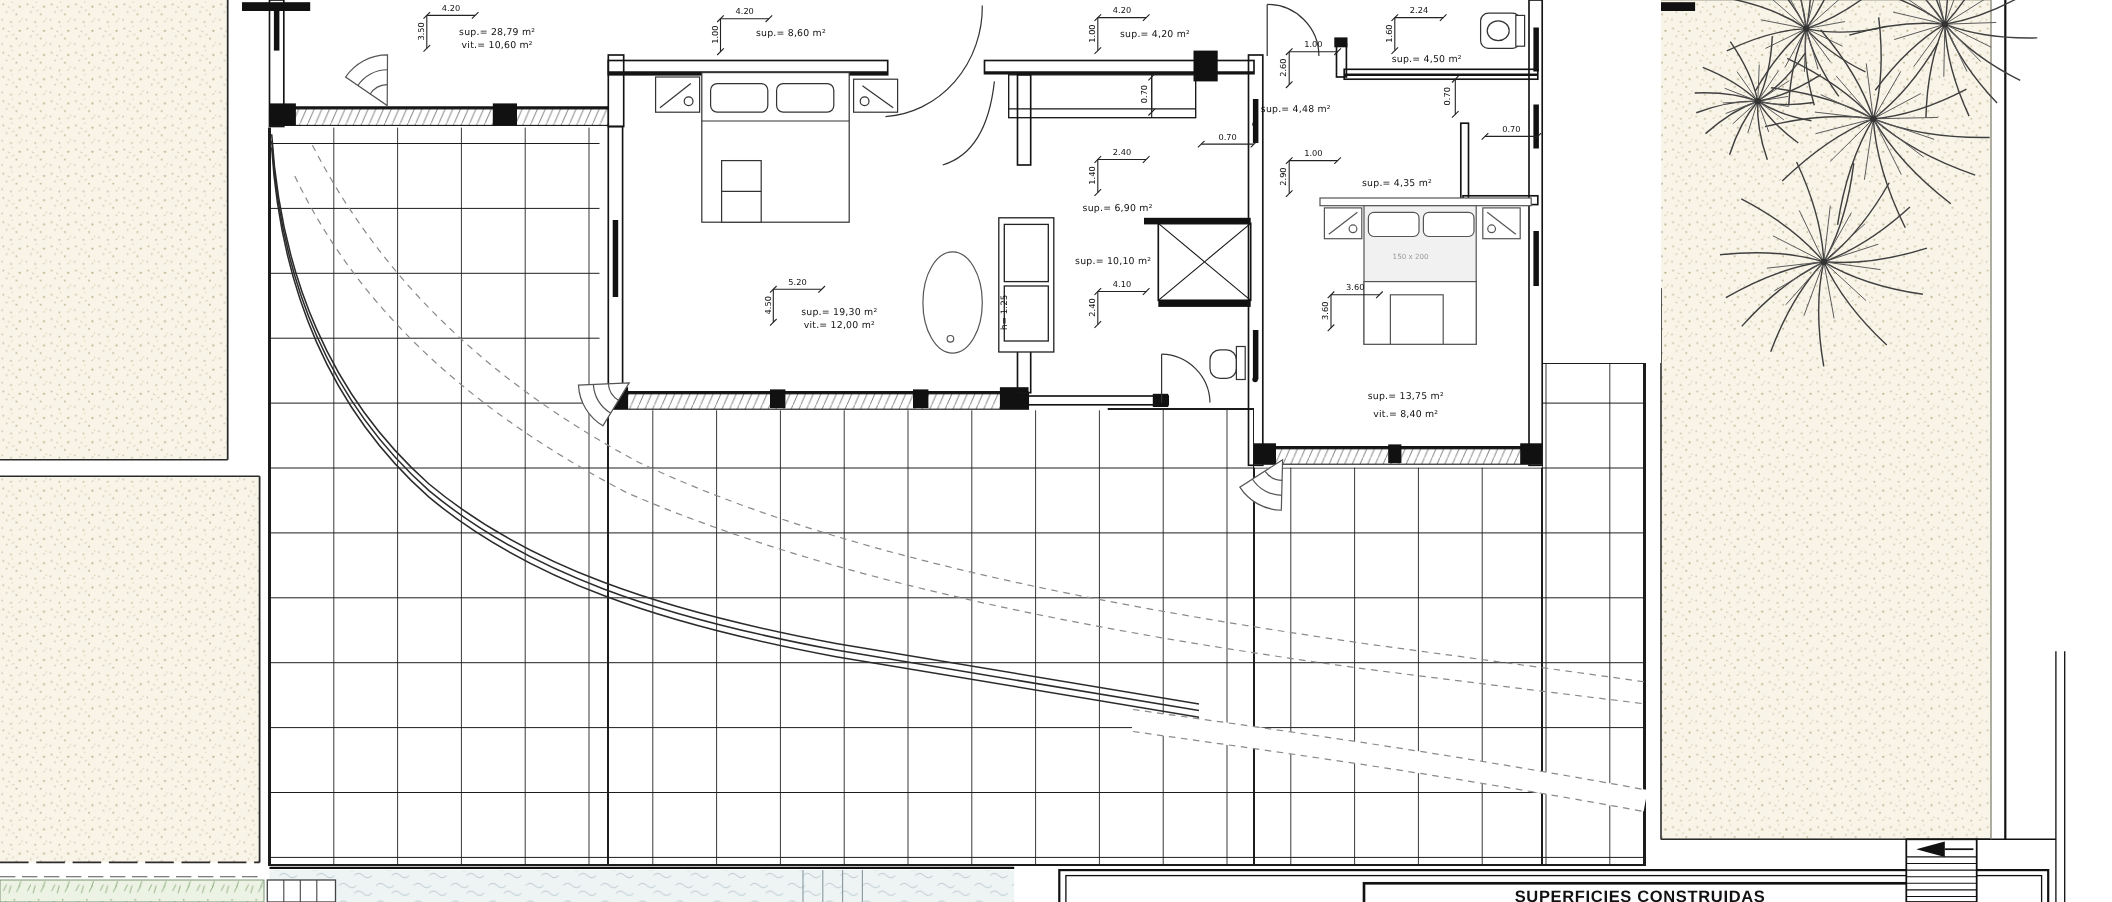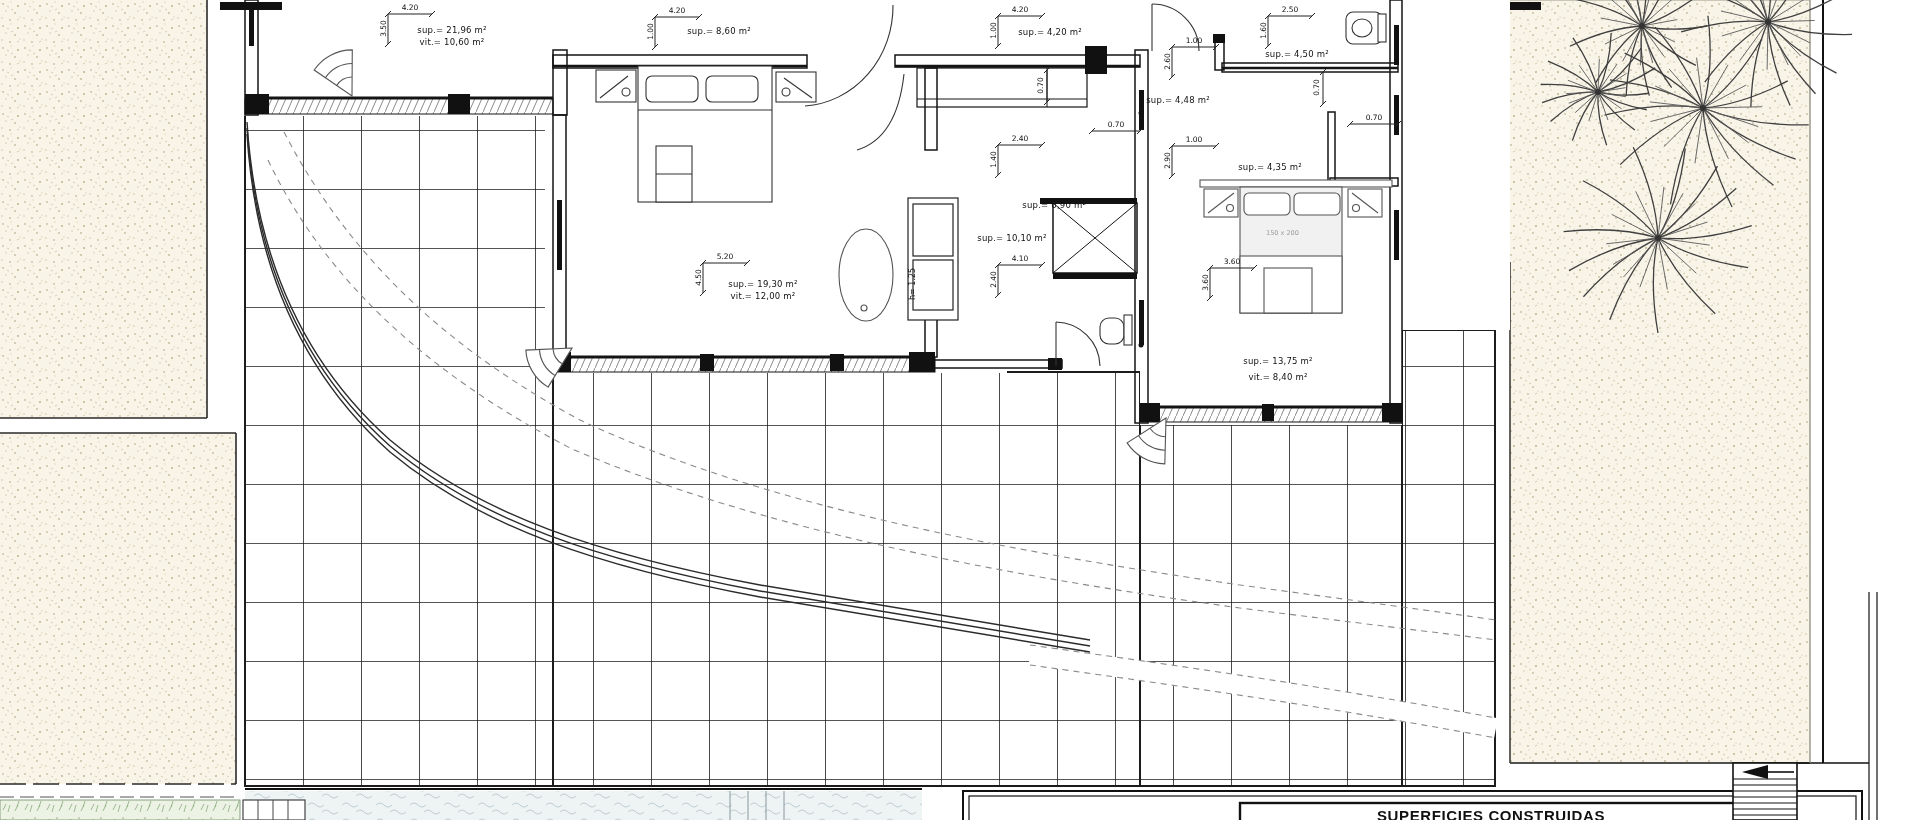--- a/index.html
+++ b/index.html
@@ -524,42 +524,42 @@
           <path d="M1658,238 Q1691.1682470649869,212.28623872476373 1717.460673952004,166.15047089679018" stroke="#3f3f3f" stroke-width="1.3" fill="none"></path>
           <path d="M1658,238 L1683.100250169729,193.26634117782413" stroke="#5a5a5a" stroke-width="0.9"></path>
           <path d="M1658,238 Q1697.273012527128,223.83985517828833 1736.302821523423,188.2458134784316" stroke="#3f3f3f" stroke-width="1.3" fill="none"></path>
           <path d="M1658,238 L1695.4716464618257,203.36712516606585" stroke="#5a5a5a" stroke-width="0.9"></path>
           <circle cx="1658" cy="238" r="3" fill="#333"></circle>
         </g>
       </g>
 </svg>
 
 <div id="labels">
-      <div class="room-label" style="left: 382px; top: 24px;">sup.= 21,96 m²</div>
+      <div class="room-label" style="left: 382px; top: 24px;">sup.= 28,79 m²</div>
       <div class="room-label" style="left: 382px; top: 36px;">vit.= 10,60 m²</div>
       <div class="room-label" style="left: 649px; top: 25px;">sup.= 8,60 m²</div>
       <div class="room-label" style="left: 693px; top: 278px;">sup.= 19,30 m²</div>
       <div class="room-label" style="left: 693px; top: 290px;">vit.= 12,00 m²</div>
       <div class="room-label" style="left: 980px; top: 26px;">sup.= 4,20 m²</div>
       <div class="room-label" style="left: 1108px; top: 94px;">sup.= 4,48 m²</div>
       <div class="room-label" style="left: 1227px; top: 36px; margin-top: 12px;">sup.= 4,50 m²</div>
       <div class="room-label" style="left: 1200px; top: 129px; margin-top: 32px;">sup.= 4,35 m²</div>
-      <div class="room-label" style="left: 946px; top: 199px; text-align: right;">sup.= 6,90 m²</div>
+      <div class="room-label" style="left: 946px; top: 184px;">sup.= 6,90 m²</div>
       <div class="room-label" style="left: 942px; top: 232px;">sup.= 10,10 m²</div>
       <div class="room-label" style="left: 1208px; top: 355px;">sup.= 13,75 m²</div>
       <div class="room-label" style="left: 1208px; top: 355px; margin-top: 16px;">vit.= 8,40 m²</div>
       <div class="dim-label" style="left: 388px; top: 3px;">4.20</div>
       <div class="dim-label rot" style="left: 368px; top: 24px;">3.50</div>
       <div class="dim-label" style="left: 655px; top: 6px;">4.20</div>
       <div class="dim-label rot" style="left: 635px; top: 27px;">1.00</div>
       <div class="dim-label" style="left: 703px; top: 252px;">5.20</div>
       <div class="dim-label rot" style="left: 683px; top: 273px;">4.50</div>
       <div class="dim-label" style="left: 998px; top: 5px;">4.20</div>
       <div class="dim-label rot" style="left: 978px; top: 26px;">1.00</div>
-      <div class="dim-label" style="left: 1268px; top: 5px;">2.50</div>
+      <div class="dim-label" style="left: 1268px; top: 5px;">2.24</div>
       <div class="dim-label rot" style="left: 1248px; top: 26px;">1.60</div>
       <div class="dim-label" style="left: 1172px; top: 36px;">1.00</div>
       <div class="dim-label rot" style="left: 1152px; top: 57px;">2.60</div>
       <div class="dim-label" style="left: 1172px; top: 135px;">1.00</div>
       <div class="dim-label rot" style="left: 1152px; top: 156px;">2.90</div>
       <div class="dim-label" style="left: 998px; top: 134px;">2.40</div>
       <div class="dim-label rot" style="left: 978px; top: 155px;">1.40</div>
       <div class="dim-label" style="left: 998px; top: 254px;">4.10</div>
       <div class="dim-label rot" style="left: 978px; top: 275px;">2.40</div>
       <div class="dim-label" style="left: 1210px; top: 257px;">3.60</div>

